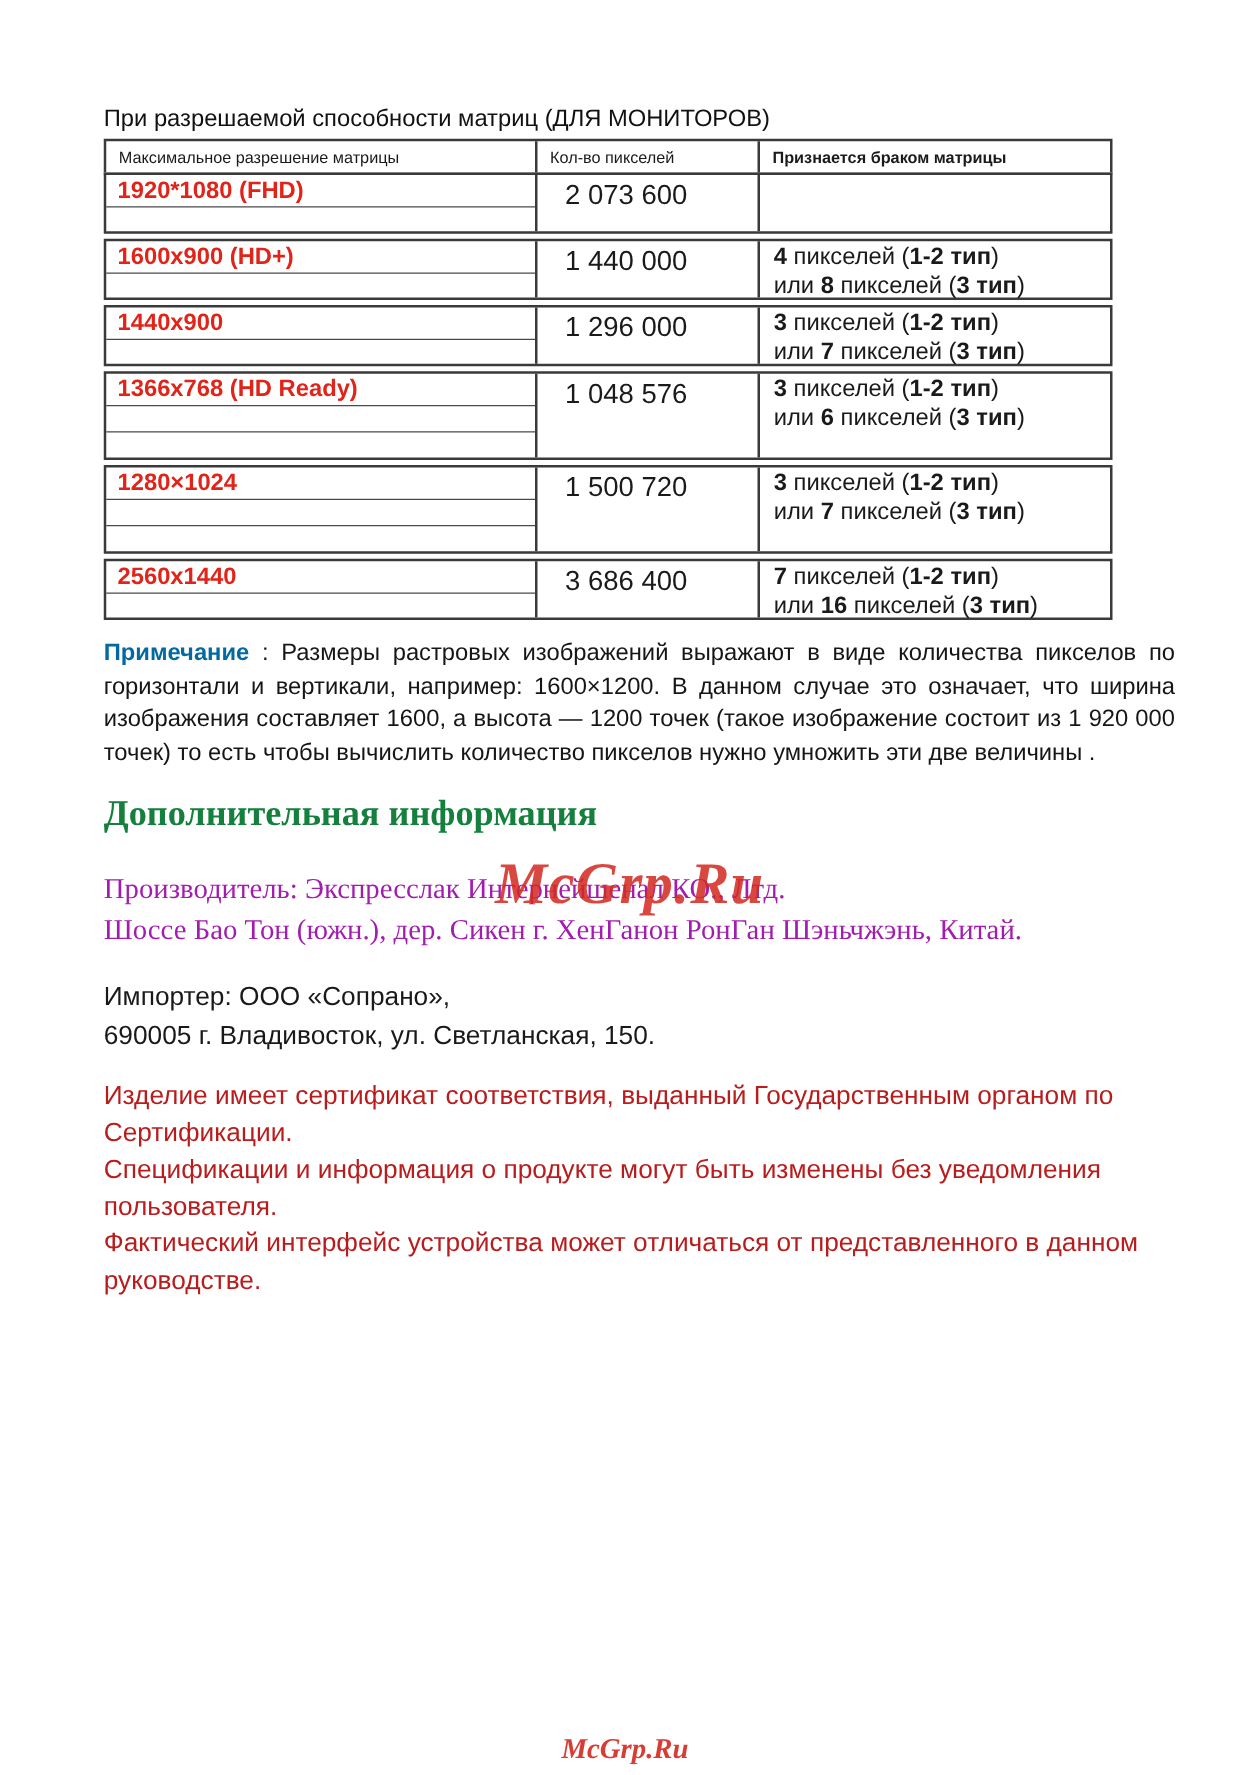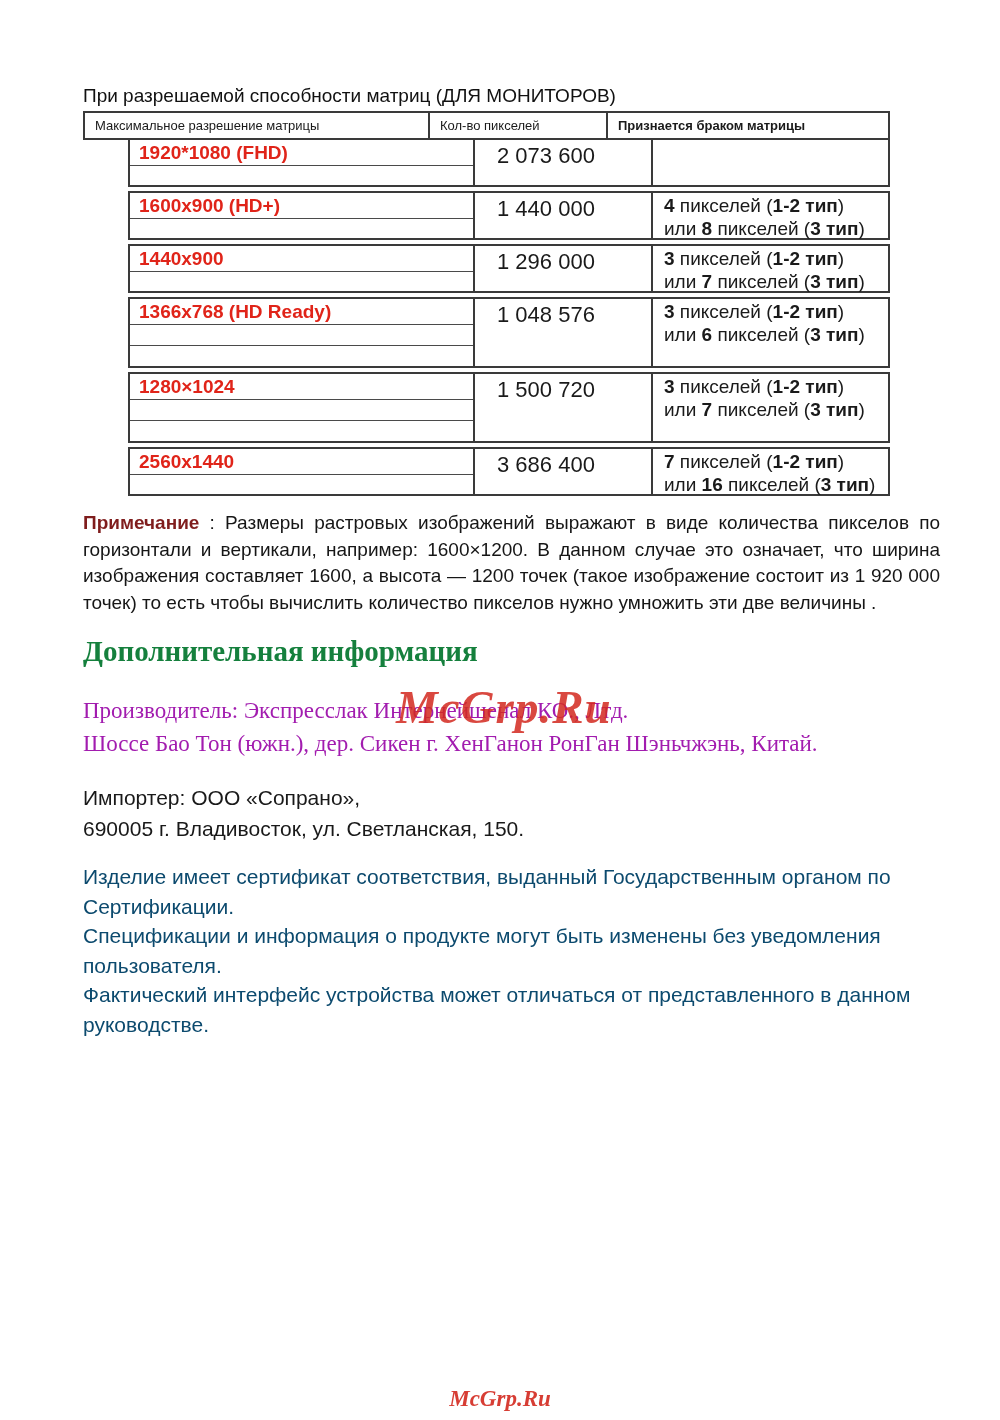--- a/index.html
+++ b/index.html
@@ -6,40 +6,40 @@
   body{
     width:1000px;height:1420px;position:relative;background:#ffffff;
     font-family:"Liberation Sans",sans-serif;color:#1a1a1a;overflow:hidden;
   }
   .content{position:absolute;left:83px;top:85px;width:860px;}
   .doc-title{font-size:19px;margin:0 0 4px 0;color:#111;}
   
   .res-table{width:807px;}
   .thead,.block{display:flex;border:2px solid #3a3a3a;box-sizing:border-box;background:#fff;}
   .thead{height:29px;align-items:center;font-size:13px;}
-  .block{margin-top:4px;height:49px;margin-left:45px;}
+  .block{margin-top:4px;height:49px;}
   .block.first{margin-top:-2px;}
   .block.tall{height:71px;}
   .c1{width:345px;border-right:2px solid #3a3a3a;box-sizing:border-box;}
   .c2{width:178px;border-right:2px solid #3a3a3a;box-sizing:border-box;}
   .c3{flex:1;}
   .thead .c1,.thead .c2,.thead .c3{padding-left:10px;border-top:0;border-bottom:0;height:100%;display:flex;align-items:center;}
   .thead .c3{font-weight:bold;}
   .res{height:25px;padding:2px 0 0 9px;font-weight:bold;font-size:19px;color:#e02419;box-sizing:border-box;}
   .sub{border-top:1.5px solid #4a4a4a;height:20px;}
   .pix{padding:3px 0 0 22px;font-size:22px;}
   .def{padding:2px 0 0 11px;font-size:19px;line-height:22.5px;}
   
   .note{width:857px;margin-top:14px;font-size:19px;line-height:26.5px;text-align:justify;color:#161616;}
-  .note b{color:#7f1d1d;}
+  .note b{color:#0369a1;}
   
   .add-heading{font-family:"Liberation Serif",serif;font-size:29px;font-weight:bold;color:#15803d;}
   .manu{font-family:"Liberation Serif",serif;font-size:23px;line-height:33px;margin-top:26px;color:#a21caf;}
   .importer{font-size:21px;line-height:31px;margin-top:22px;color:#191919;}
-  .paras{margin-top:18px;width:860px;font-size:21px;line-height:29.5px;color:#0c4a6e;}
+  .paras{margin-top:18px;width:860px;font-size:21px;line-height:29.5px;color:#b91c1c;}
   .paras p{margin:0;}
   
   .wm-center{
     position:absolute;left:396px;top:680px;
     font-family:"Liberation Serif",serif;font-style:italic;font-weight:bold;
     font-size:47px;letter-spacing:1px;opacity:.85;pointer-events:none;
   }
   .wm-bottom{
     position:absolute;left:0;width:1000px;top:1386px;text-align:center;
     font-family:"Liberation Serif",serif;font-style:italic;font-weight:bold;

